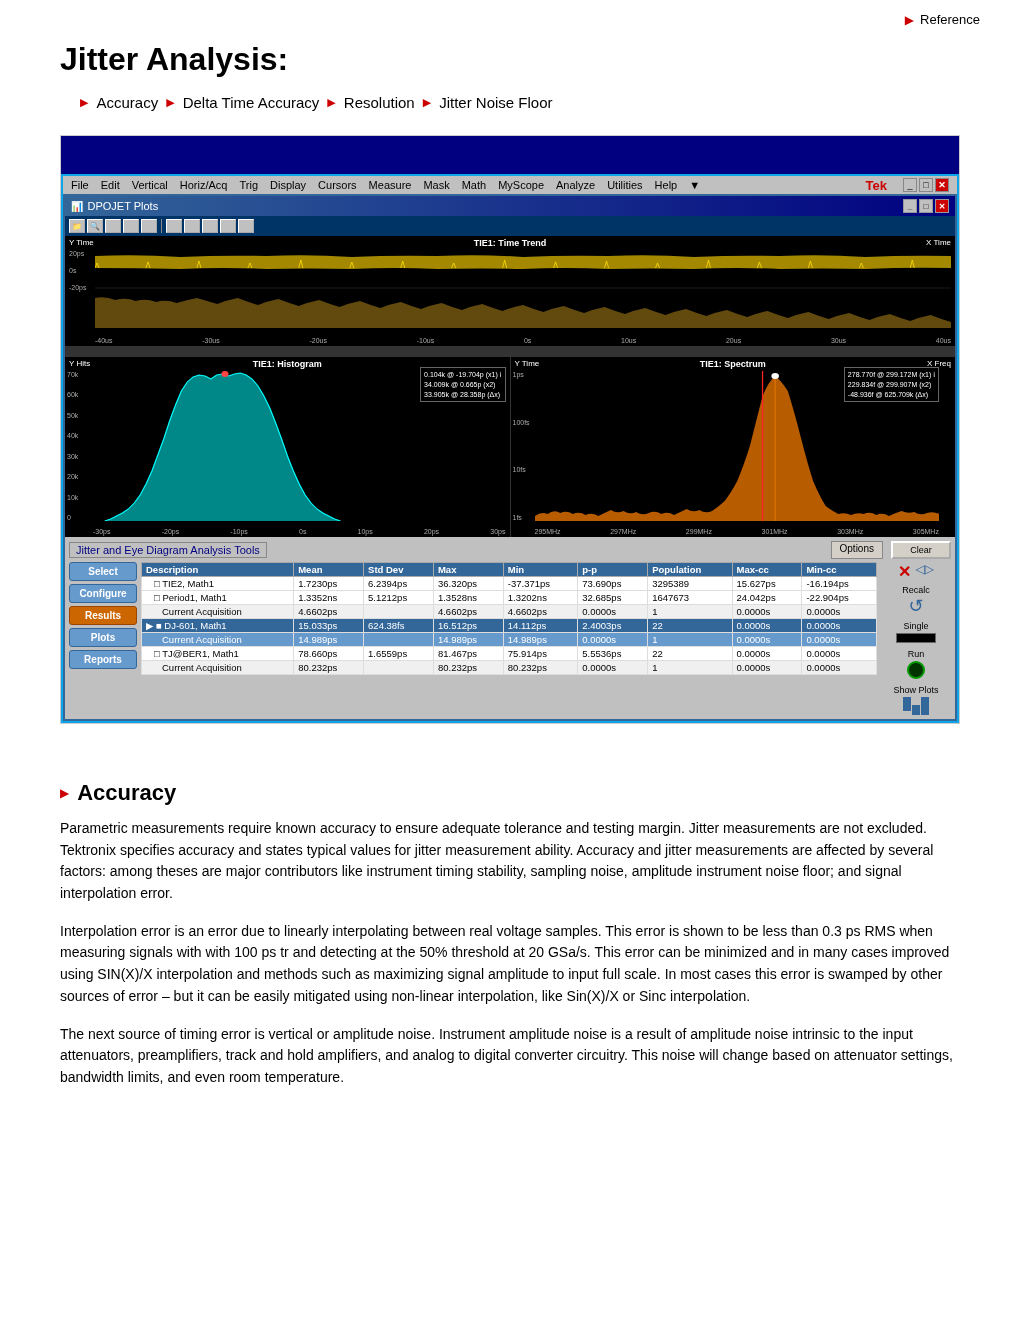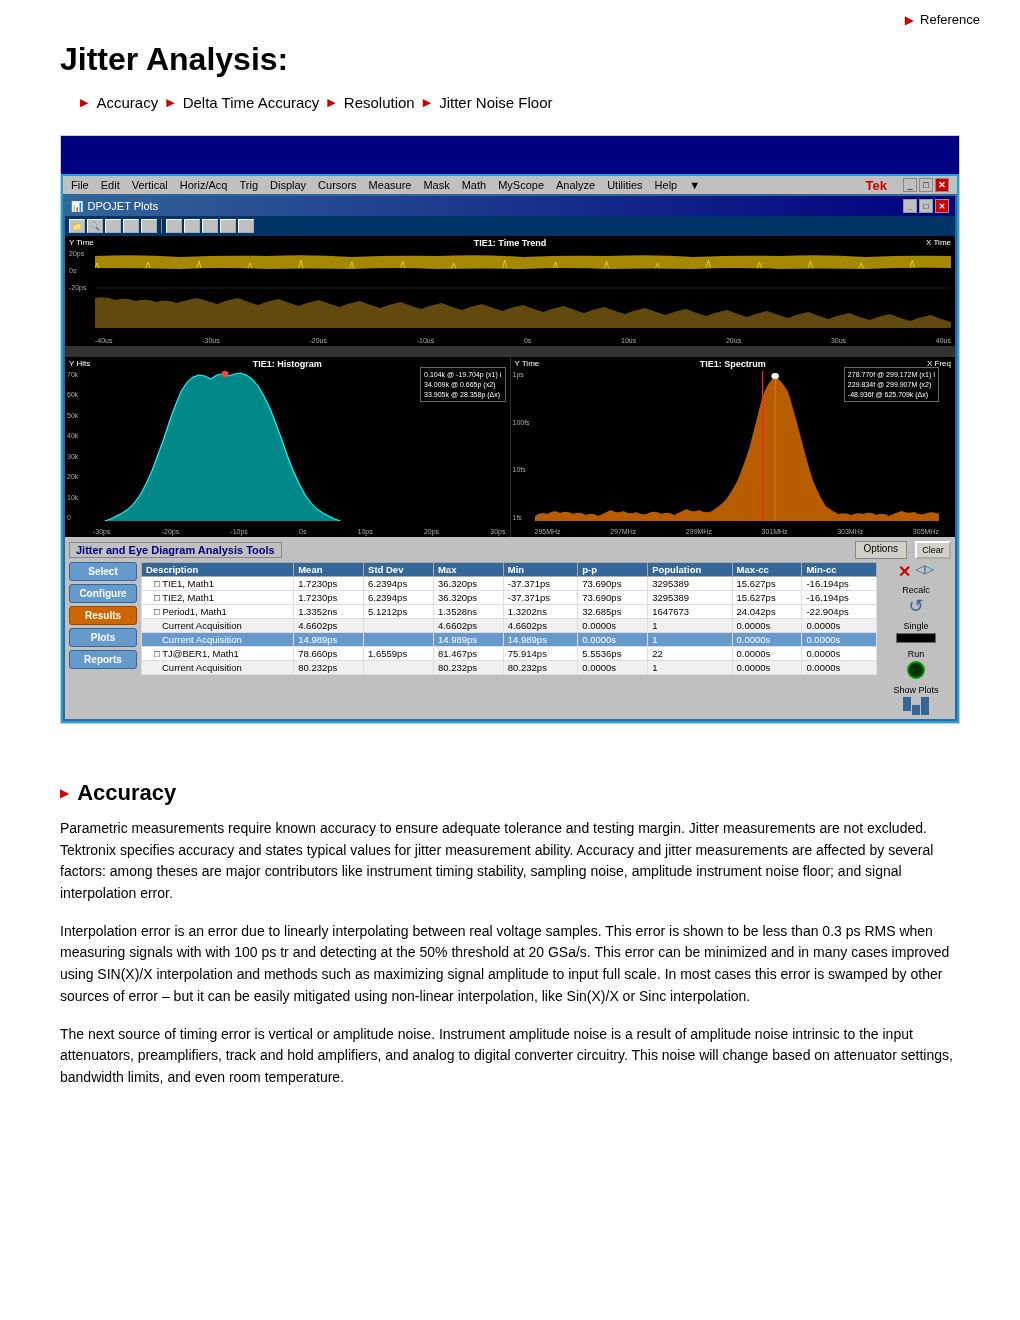--- a/index.html
+++ b/index.html
@@ -83,21 +83,21 @@
       padding: 4px;
     }
     .analysis-header {
       display: flex;
       align-items: center;
       justify-content: space-between;
       margin-bottom: 3px;
     }
     .analysis-title {
       font-size: 11px;
-      font-weight: bold;
+      font-weight: normal;
       color: #000080;
       background: #c0c0c0;
       border: 1px solid #888;
       padding: 1px 6px;
     }
     .analysis-options {
       font-size: 10px;
       color: #000;
       background: #d4d0c8;
       border: 1px solid #888;
@@ -164,21 +164,21 @@
       width: 70px;
       align-items: center;
     }
     .ctrl-btn {
       background: #d4d0c8;
       border: 2px outset #fff;
       font-size: 9px;
       padding: 2px 4px;
       cursor: pointer;
       text-align: center;
-      width: 36px;
+      width: 60px;
     }
 
     
     .section-heading {
       display: flex;
       align-items: center;
       gap: 8px;
       padding: 24px 60px 12px 60px;
     }
     .section-arrow {
@@ -450,31 +450,20 @@
                   <th>Max</th>
                   <th>Min</th>
                   <th>p-p</th>
                   <th>Population</th>
                   <th>Max-cc</th>
                   <th>Min-cc</th>
                 </tr>
               </thead>
               <tbody>
 
-                <tr>
-                  <td><span style="margin-left:8px;">□ TIE1, Math1</span></td>
-                  <td>1.7230ps</td>
-                  <td>6.2394ps</td>
-                  <td>36.320ps</td>
-                  <td>-37.371ps</td>
-                  <td>73.690ps</td>
-                  <td>3295389</td>
-                  <td>15.627ps</td>
-                  <td>-16.194ps</td>
-                </tr>
 
                 <tr>
                   <td><span style="margin-left:8px;">□ TIE2, Math1</span></td>
                   <td>1.7230ps</td>
                   <td>6.2394ps</td>
                   <td>36.320ps</td>
                   <td>-37.371ps</td>
                   <td>73.690ps</td>
                   <td>3295389</td>
                   <td>15.627ps</td>
@@ -499,20 +488,31 @@
                   <td>4.6602ps</td>
                   <td></td>
                   <td>4.6602ps</td>
                   <td>4.6602ps</td>
                   <td>0.0000s</td>
                   <td>1</td>
                   <td>0.0000s</td>
                   <td>0.0000s</td>
                 </tr>
 
+                <tr style="background:#336699;color:#fff;">
+                  <td><span>▶ ■ DJ-601, Math1</span></td>
+                  <td>15.033ps</td>
+                  <td>624.38fs</td>
+                  <td>16.512ps</td>
+                  <td>14.112ps</td>
+                  <td>2.4003ps</td>
+                  <td>22</td>
+                  <td>0.0000s</td>
+                  <td>0.0000s</td>
+                </tr>
 
                 <tr style="background:#6699cc;color:#fff;">
                   <td><span style="margin-left:16px;">Current Acquisition</span></td>
                   <td>14.989ps</td>
                   <td></td>
                   <td>14.989ps</td>
                   <td>14.989ps</td>
                   <td>0.0000s</td>
                   <td>1</td>
                   <td>0.0000s</td>

